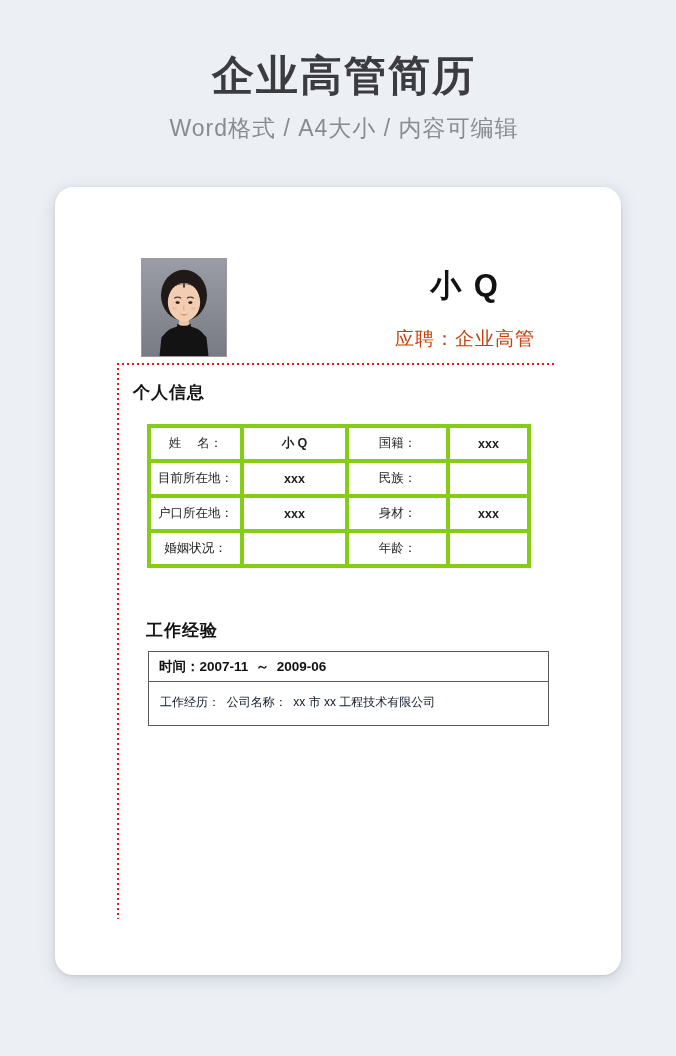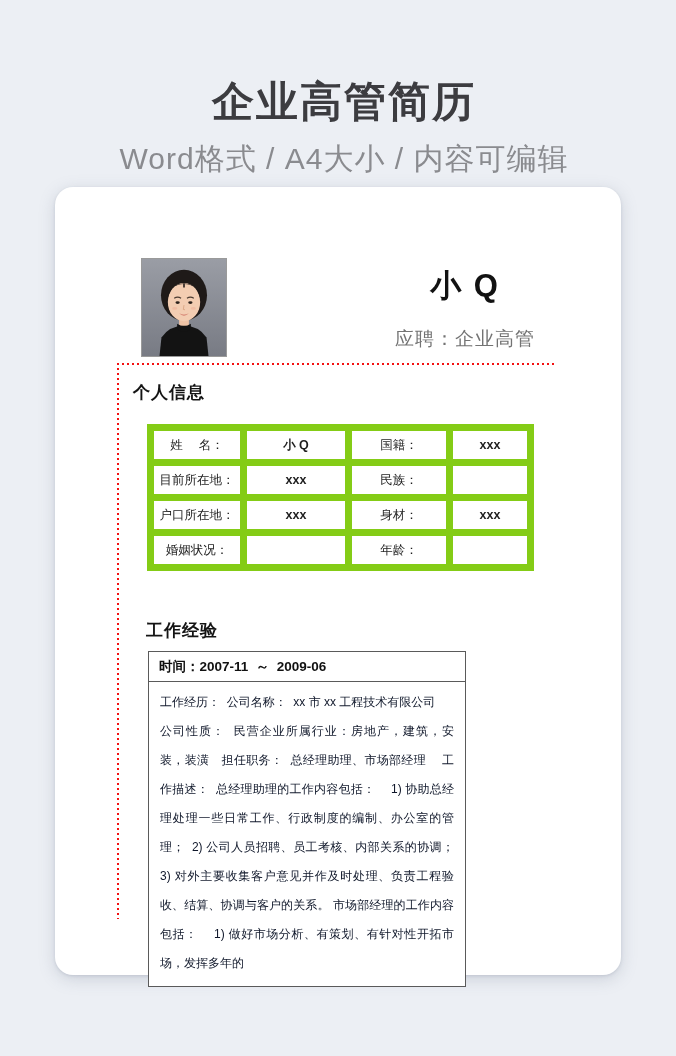--- a/index.html
+++ b/index.html
@@ -7,43 +7,43 @@
   body {
     font-family:"Liberation Sans","DejaVu Sans",sans-serif;
     background:#eceff4;
     position:relative;
     overflow:hidden;
     color:#262626;
   }
   .stage { position:absolute; inset:0; }
 
   
-  .poster-header { position:absolute; top:74px; left:0; width:100%; text-align:center;padding-left:12px; }
+  .poster-header { position:absolute; top:48px; left:0; width:100%; text-align:center;padding-left:12px; }
   .poster-title { font-size:42px; font-weight:700; color:#3c3c40; letter-spacing:2px; }
-  .poster-subtitle { margin-top:9px; font-size:30px; color:#8a8b8f; letter-spacing:1px; }
+  .poster-subtitle { margin-top:9px; font-size:23px; color:#8a8b8f; letter-spacing:1px; }
 
   
   .sheet {
     position:absolute; left:55px; top:187px; width:566px; height:788px;
     background:#ffffff;
     box-shadow:0 4px 16px rgba(130,140,160,.30), 0 1px 3px rgba(130,140,160,.25);
     border-radius:18px;
   }
 
   
   .photo {
     position:absolute; left:86px; top:71px; width:86px; height:99px;
     border:1px solid #9a9a9a; overflow:hidden; background:#83868e;
   }
   .photo svg { display:block; width:100%; height:100%; }
 
   
   .name-block { position:absolute; left:300px; top:78px; width:220px; text-align:center; }
   .candidate-name { font-size:31px; font-weight:700; color:#121212; letter-spacing:2px; }
-  .applying-for { margin-top:19px; font-size:19px; color:#737373; letter-spacing:1px; }
+  .applying-for { margin-top:19px; font-size:19px; color:#c2410c; letter-spacing:1px; }
 
   
   .dotted-h {
     position:absolute; left:62px; top:176px; width:439px; height:2px;
     background:repeating-linear-gradient(to right, #f31111 0 2px, transparent 2px 5px);
   }
   .dotted-v {
     position:absolute; left:62px; top:176px; width:2px; height:556px;
     background:repeating-linear-gradient(to bottom, #f31111 0 2px, transparent 2px 5px);
   }
@@ -52,30 +52,30 @@
   .section-title { position:absolute; font-size:17px; font-weight:700; color:#141414; letter-spacing:1px; }
   .section-title.personal { left:78px; top:194px; }
   .section-title.work { left:91px; top:422px;margin-top:10px; }
 
   
   table.personal {
     position:absolute; left:92px; top:237px; width:380px;
     border-collapse:collapse; table-layout:fixed;
   }
   table.personal td {
-    border:7px solid #84cc16; height:35px;
+    border:4px solid #84cc16; height:35px;
     text-align:center; vertical-align:middle;
     font-size:12.5px; color:#1e1e1e;
     white-space:pre; overflow:hidden;
   }
   table.personal td.val { font-weight:700; }
 
   
   .work-table {
-    position:absolute; left:93px; top:464px; width:318px;
+    position:absolute; left:93px; top:464px; width:401px;
     border:1px solid #5a5a5a; background:#fff;
   }
   .work-time {
     border-bottom:1px solid #5a5a5a;
     padding:6px 10px 5px 10px;
     font-size:13.5px; font-weight:700; color:#111;
     white-space:pre-wrap;
   }
   .work-body { padding:6px 11px 8px 11px; }
   .work-body p {
@@ -175,18 +175,17 @@
         </tr>
       </tbody>
     </table>
 
     <div class="section-title work">工作经验</div>
 
     <div class="work-table">
       <div class="work-time">时间：2007-11  ～  2009-06</div>
       <div class="work-body">
         <p>工作经历：  公司名称：  xx 市 xx 工程技术有限公司</p>
-        <p>公司性质：  民营企业所属行业：房地产，建筑，安装，装潢　担任职务：  总经理助理、市场部经理　 工作描述：  总经理助理的工作内容包括：　 1) 协助总经理处理一些日常工作、行政制度的编制、办公室的管理；  2) 公司人员招聘、员工考核、内部关系的协调；　 3) 对外主要收集客户意见并作及时处理、负责工程验收、结算、协调与客户的关系。 市场部经理的工作内容包括：　 1) 做好市场分析、有策划、有针对性开拓市场，发挥多年的</p>
       </div>
     </div>
 
   </div>
 </div>
 
 </body></html>

